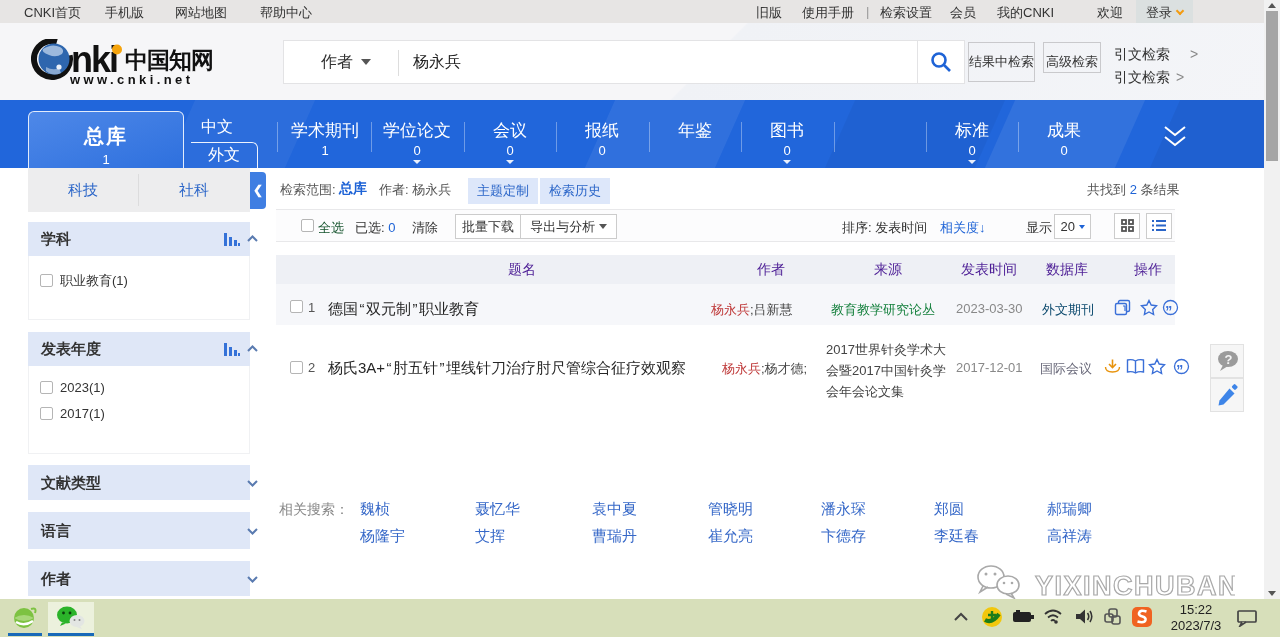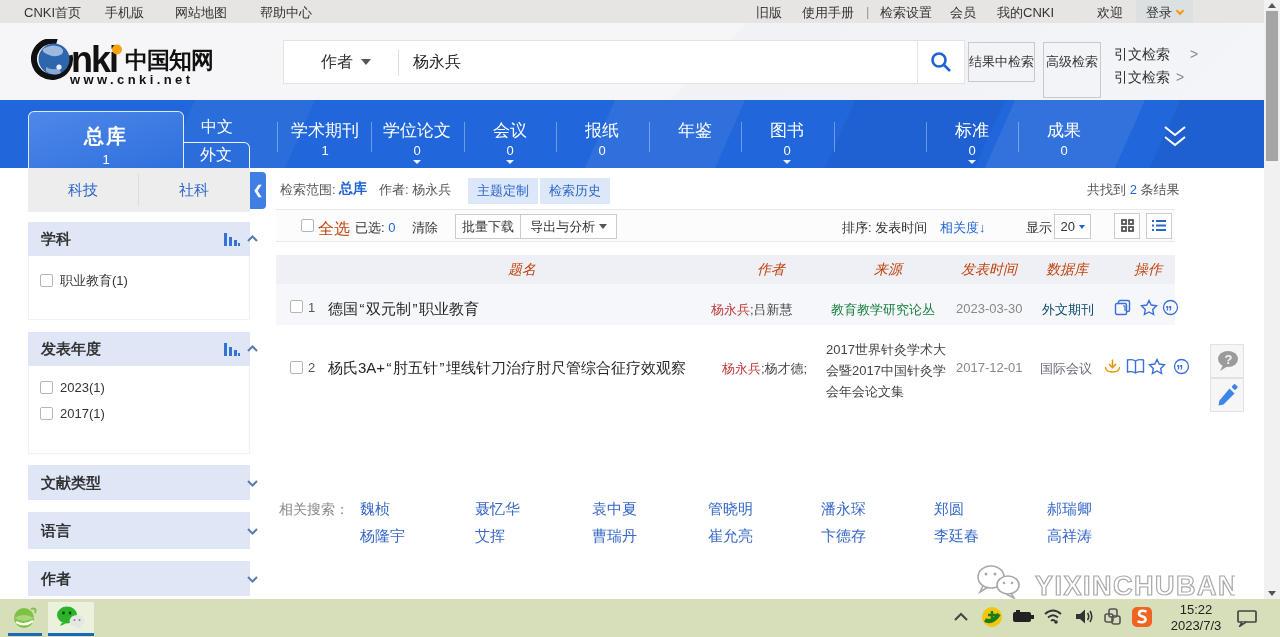--- a/index.html
+++ b/index.html
@@ -15,57 +15,57 @@
 
 
 #header { position:absolute; left:0; top:23px; width:1280px; height:77px; background:linear-gradient(135deg,#f6f6f8 55%,#f0f2f6 55.2%, #f4f5f8 100%); }
 #searchbox { position:absolute; left:283px; top:17px; width:634px; height:44px; background:#fff; border:1px solid #e3e3e5; border-right:none; }
 #searchbox .field { position:absolute; left:37px; top:11px; font-size:16px; color:#333; }
 #searchbox .fcaret { display:inline-block; width:0; height:0; border-left:5px solid transparent; border-right:5px solid transparent; border-top:6px solid #555; margin-left:8px; vertical-align:2px; }
 #searchbox .divider { position:absolute; left:114px; top:9px; width:1px; height:26px; background:#ddd; }
 #searchbox .query { position:absolute; left:129px; top:11px; font-size:16px; color:#222; }
 #searchbtn { position:absolute; left:917px; top:17px; width:48px; height:44px; background:#fff; border:1px solid #e3e3e5; }
 #btn-result { position:absolute; left:968px; top:19px; width:67px; height:40px; border:1px solid #c9c9cc; font-size:13px; color:#333; text-align:center; line-height:38px; white-space:nowrap; }
-#btn-adv { position:absolute; left:1043px; top:19px; width:58px; height:56px; border:1px solid #c9c9cc; font-size:13px; color:#333; text-align:center; line-height:38px; white-space:nowrap; }
+#btn-adv { position:absolute; left:1043px; top:19px; width:58px; height:31px; border:1px solid #c9c9cc; font-size:13px; color:#333; text-align:center; line-height:38px; white-space:nowrap; }
 .rlink { position:absolute; font-size:14px; color:#333; }
 
 
 #nav { position:absolute; left:0; top:100px; width:1280px; height:68px; background:#2166db; overflow:hidden; }
 #nav .wedge { position:absolute; top:0; height:68px; transform:skewX(-24deg); }
 #nav .w1 { left:600px; width:130px; background:rgba(255,255,255,0.07); }
 #nav .w2 { left:1000px; width:130px; background:rgba(255,255,255,0.08); }
 #nav .w3 { left:180px; width:120px; background:rgba(255,255,255,0.05); }
 #nav .d1 { left:840px; width:150px; background:rgba(0,0,30,0.045); }
 #nav .d2 { left:1165px; width:220px; background:rgba(0,0,30,0.06); }
 #zk-tab { position:absolute; left:28px; top:11px; width:156px; height:57px; border:1px solid rgba(255,255,255,0.85); border-bottom:none; border-radius:6px 6px 0 0; background:linear-gradient(160deg,#4e88e8, #2e70de); text-align:center; }
 #zk-tab .t { margin-top:11px; font-size:20px; font-weight:bold; color:#fff; letter-spacing:2px; }
 #zk-tab .n { margin-top:2px; font-size:13px; color:#fff; }
 .lang { position:absolute; color:#fff; font-size:16px; text-align:center; }
 #lang-zh { left:184px; top:11px; width:66px; height:31px; line-height:32px; }
-#lang-en { left:183px; top:42px; width:67px; height:26px; line-height:24px; border-top:1.5px solid rgba(255,255,255,0.92); border-right:1.5px solid rgba(255,255,255,0.92); border-radius:0 6px 0 0; }
+#lang-en { left:191px; top:42px; width:67px; height:26px; line-height:24px; border-top:1.5px solid rgba(255,255,255,0.92); border-right:1.5px solid rgba(255,255,255,0.92); border-radius:0 6px 0 0; }
 .navitem { position:absolute; top:0; width:92px; height:68px; color:#fff; text-align:center; }
 .navitem .nm { margin-top:19px; font-size:17px; }
 .navitem .ct { margin-top:1px; font-size:13px; }
 .navitem .dar { margin:2px auto 0; width:0; height:0; border-left:4px solid transparent; border-right:4px solid transparent; border-top:4px solid rgba(255,255,255,0.9); }
 .navsep { position:absolute; top:22px; width:1px; height:30px; background:rgba(255,255,255,0.35); }
 #nav-more { position:absolute; left:1160px; top:24px; width:30px; height:26px; }
 #subtabs { position:absolute; left:28px; top:168px; width:222px; height:44px; background:#ededee; }
 #subtabs .st { position:absolute; top:0; width:110px; height:44px; line-height:44px; text-align:center; color:#2a65c8; font-size:15px; }
 #collapse { position:absolute; left:250px; top:172px; width:16px; height:37px; background:#3f7ee2; border-radius:0 4px 4px 0; color:#fff; font-size:12px; font-weight:bold; text-align:center; line-height:37px; }
 .sec-h { position:absolute; left:28px; width:222px; height:34px; background:#dfe7f7; }
 .sec-h .tt { position:absolute; left:13px; top:8px; font-size:15px; font-weight:bold; color:#333; }
 .sec-b { position:absolute; left:28px; width:222px; background:#fff; border:1px solid #f0f1f3; border-top:none; }
 .chkrow { position:absolute; left:11px; font-size:13px; color:#333; }
 .chk { display:inline-block; width:13px; height:13px; border:1px solid #b5b5b5; border-radius:2px; background:#fff; vertical-align:-2px; margin-right:7px; }
 .barsicon { position:absolute; width:16px; height:13px; }
 .chev { position:absolute; width:11px; height:11px; }
 .bluebtn { display:inline-block; background:#dde7fa; color:#2a65c8; font-size:13px; padding:4px 9px; }
 #toolbar { position:absolute; left:276px; top:209px; width:899px; height:33px; border-top:1px solid #e8e8ea; border-bottom:1px solid #e8e8ea; background:#fcfcfd; }
 .tbtn { position:absolute; top:4px; height:25px; border:1px solid #ccc; font-size:13px; color:#333; text-align:center; line-height:23px; background:#fff; }
-#thead { position:absolute; left:276px; top:255px; width:899px; height:29px; background:#eef0f5; color:#c2410c; font-size:14px;font-style:italic; }
+#thead { position:absolute; left:276px; top:255px; width:899px; height:29px; background:#eef0f5; color:#4c1d95; font-size:14px; }
 #thead span { position:absolute; top:6px; }
 #row1 { position:absolute; left:276px; top:284px; width:899px; height:41px; background:#f6f7fa; }
 #row2 { position:absolute; left:276px; top:325px; width:899px; height:85px; background:#fff; }
 .rchk { position:absolute; width:13px; height:13px; border:1px solid #b5b5b5; border-radius:2px; background:#fff; }
 .red { color:#bf3a3a; }
 .title { color:#262626; font-size:15px; }
 
 
 #related { position:absolute; left:276px; top:498px; width:899px; font-size:15px; }
 #related a { color:#3668c8; text-decoration:none; position:absolute; white-space:nowrap; }
@@ -256,21 +256,21 @@
 
 <span class="abs" style="left:280px;top:181px;font-size:13px;color:#555;">检索范围:</span>
 <span class="abs" style="left:339px;top:180px;font-size:14px;color:#1e63d6;font-weight:bold;">总库</span>
 <span class="abs" style="left:379px;top:181px;font-size:13px;color:#555;">作者: 杨永兵</span>
 <div class="bluebtn abs" style="left:468px;top:178px;">主题定制</div>
 <div class="bluebtn abs" style="left:540px;top:178px;">检索历史</div>
 <div class="abs" style="left:1087px;top:181px;font-size:13px;color:#555;">共找到 <span style="color:#1e63d6;">2</span> 条结果</div>
 
 <div id="toolbar">
   <span class="rchk" style="left:25px;top:9px;"></span>
-  <span class="abs" style="left:42px;top:9px;font-size:16px;color:#c2410c;">全选</span>
+  <span class="abs" style="left:42px;top:9px;font-size:13px;color:#14532d;">全选</span>
   <span class="abs" style="left:79px;top:9px;font-size:13px;color:#333;">已选: <span style="color:#1e63d6;">0</span></span>
   <span class="abs" style="left:136px;top:9px;font-size:13px;color:#333;">清除</span>
   <div class="tbtn" style="left:179px;width:66px;">批量下载</div>
   <div class="tbtn" style="left:244px;width:97px;">导出与分析 <span style="display:inline-block;width:0;height:0;border-left:4px solid transparent;border-right:4px solid transparent;border-top:5px solid #555;vertical-align:2px;"></span></div>
   <span class="abs" style="left:566px;top:9px;font-size:13px;color:#333;">排序: 发表时间</span>
   <span class="abs" style="left:664px;top:9px;font-size:13px;color:#1e63d6;">相关度↓</span>
   <span class="abs" style="left:750px;top:9px;font-size:13px;color:#333;">显示</span>
   <div class="tbtn" style="left:778px;width:37px;font-size:13px;">20 <span style="display:inline-block;width:0;height:0;border-left:3px solid transparent;border-right:3px solid transparent;border-top:4px solid #1e63d6;vertical-align:2px;"></span></div>
   <div class="tbtn" style="left:838px;width:26px;height:26px;top:3px;">
     <svg width="13" height="13" viewBox="0 0 13 13" fill="none" stroke="#555" stroke-width="1.8" style="margin-top:5px;">

